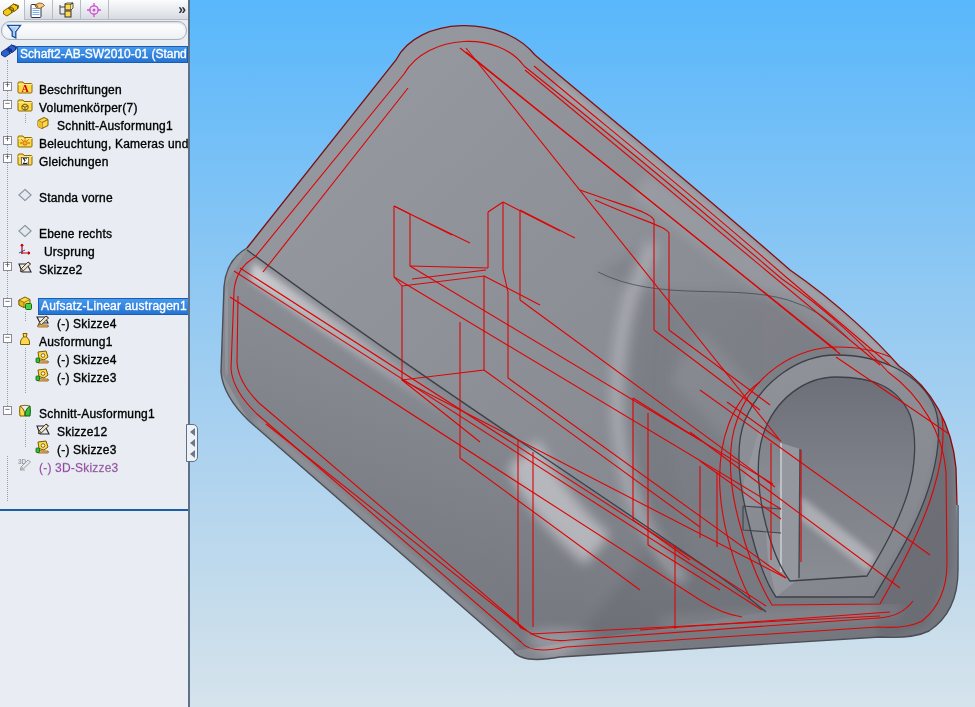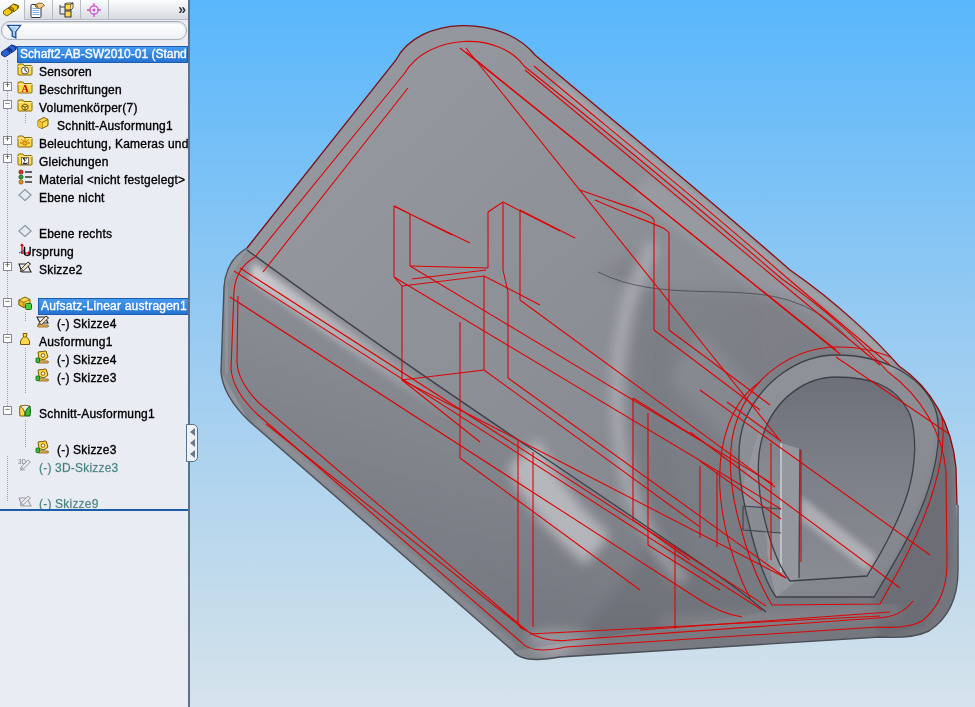--- a/index.html
+++ b/index.html
@@ -17,21 +17,21 @@
   box-shadow:inset 0 1px 2px rgba(120,130,145,0.35); }
 #filterbar .ic { position:absolute; left:4px; top:1px; }
 #tree { position:absolute; left:0; top:0; width:188px; height:510px; }
 .row { position:absolute; left:0; width:188px; height:18px; }
 .exp { position:absolute; top:4px; width:9px; height:9px; border:1px solid #889; background:#fff;
   font-size:9px; line-height:7px; text-align:center; color:#333; font-family:"Liberation Mono",monospace; }
 .ic { position:absolute; top:1px; width:16px; height:16px; }
 .tw { position:absolute; top:2px; white-space:nowrap; }
 .t { font-size:12px; color:#000; letter-spacing:0.2px; -webkit-text-stroke:0.35px; }
 .selt { background:linear-gradient(#459aef,#2573d2); color:#fff; padding:0 2px 1px 2px; outline:1px solid #1a5cb0; }
-.grayt { color:#0f766e; -webkit-text-stroke:0.35px #9ba1a9; }
+.grayt { color:#a21caf; -webkit-text-stroke:0.35px #9ba1a9; }
 #splitter { position:absolute; left:0; top:509px; width:188px; height:2px; background:#1c5da8; }
 #handle { position:absolute; left:186px; top:424px; width:12px; height:38px; background:#eef1f5;
   border:1px solid #5d7188; border-radius:0 5px 5px 0; z-index:6; }
 #handle div { width:0; height:0; border-top:4px solid transparent; border-bottom:4px solid transparent;
   border-right:5px solid #6a7a8c; margin:3px 0 0 3px; }
 .treeline { position:absolute; border-left:1px dotted #98a0a8; width:0; }
 </style></head>
 <body>
 <div id="app">
 <div id="vpwrap"><svg id="vp" width="785" height="707" viewBox="190 0 785 707" preserveAspectRatio="none">
@@ -213,29 +213,20 @@
               <g stroke="#15297f" stroke-width="0.9" stroke-linejoin="round">
 <path d="M0.5 9 L5 6 L8.5 8 L8.5 11 L4 14 L0.5 12 Z" fill="#2862cf"></path>
 <path d="M5 6 L8.5 8 L8.5 11 L12 8.5 L12 6 L8 4.5 Z" fill="#86b4f2"></path>
 <path d="M7 4.5 L10.5 2 L14.5 4 L14.5 7 L11 9.5 L7 7.5 Z" fill="#2862cf"></path>
 <path d="M10.5 2 L14.5 4 L14.5 7 L15.5 5.5 L15.5 3.5 Z" fill="#a8c9f5"></path>
 <path d="M7 4.5 L10.5 6.5 L10.5 9 L7 7.5 Z" fill="#123a9e"></path>
 </g>
             </svg></span>
           <span class="tw" style="left:18px"><span class="t selt" style="display:inline-block; width:169px;letter-spacing:0;">Schaft2-AB-SW2010-01  (Standa</span></span>
         </div>
-<div class="row" style="top:60px">
-          <span class="ic" style="left:17px"><svg width="16" height="16" viewBox="0 0 16 16">
-              <path d="M1 4 Q1 3 2 3 L6 3 L7 4.5 L14 4.5 Q15 4.5 15 5.5 L15 13 Q15 14 14 14 L2 14 Q1 14 1 13 Z" fill="#ffd84d" stroke="#8a6d00" stroke-width="1"></path>
-<path d="M1 6 L15 6 L15 5 L1 5 Z" fill="#ffef9e" opacity="0.8"></path>
-              <circle cx="8" cy="9.5" r="3.6" fill="#f3f6fa" stroke="#555" stroke-width="1"></circle>
-              <path d="M8 9.5 L8 6.8 M8 9.5 L10 10.5" stroke="#333" stroke-width="1"></path>
-            </svg></span>
-          <span class="tw" style="left:39px"><span class="t">Sensoren</span></span>
-        </div>
 <div class="row" style="top:78px">
           <span class="exp" style="left:3px">+</span>
           <span class="ic" style="left:17px"><svg width="16" height="16" viewBox="0 0 16 16">
               <path d="M1 4 Q1 3 2 3 L6 3 L7 4.5 L14 4.5 Q15 4.5 15 5.5 L15 13 Q15 14 14 14 L2 14 Q1 14 1 13 Z" fill="#ffd84d" stroke="#8a6d00" stroke-width="1"></path>
 <path d="M1 6 L15 6 L15 5 L1 5 Z" fill="#ffef9e" opacity="0.8"></path>
               <text x="8" y="13" font-family="Liberation Serif" font-size="10" font-weight="bold" fill="#c00" text-anchor="middle">A</text>
             </svg></span>
           <span class="tw" style="left:39px"><span class="t">Beschriftungen</span></span>
         </div>
 <div class="row" style="top:96px">
@@ -271,54 +262,43 @@
 <div class="row" style="top:150px">
           <span class="exp" style="left:3px">+</span>
           <span class="ic" style="left:17px"><svg width="16" height="16" viewBox="0 0 16 16">
               <path d="M1 4 Q1 3 2 3 L6 3 L7 4.5 L14 4.5 Q15 4.5 15 5.5 L15 13 Q15 14 14 14 L2 14 Q1 14 1 13 Z" fill="#ffd84d" stroke="#8a6d00" stroke-width="1"></path>
 <path d="M1 6 L15 6 L15 5 L1 5 Z" fill="#ffef9e" opacity="0.8"></path>
               <rect x="4.5" y="6.5" width="7" height="7" fill="#fff" stroke="#555" stroke-width="0.8"></rect>
               <text x="8" y="12.6" font-family="Liberation Serif" font-size="8" font-weight="bold" fill="#222" text-anchor="middle">Σ</text>
             </svg></span>
           <span class="tw" style="left:39px"><span class="t">Gleichungen</span></span>
         </div>
-<div class="row" style="top:168px">
-          <span class="ic" style="left:17px"><svg width="16" height="16" viewBox="0 0 16 16">
-              <circle cx="4" cy="3" r="2.1" fill="#e03020" stroke="#801000" stroke-width="0.7"></circle>
-<circle cx="4" cy="8" r="2.1" fill="#30a030" stroke="#104010" stroke-width="0.7"></circle>
-<circle cx="4" cy="13" r="2.1" fill="#e09020" stroke="#805000" stroke-width="0.7"></circle>
-<g stroke="#333" stroke-width="1.4">
-                <path d="M8 3 L15 3 M8 8 L15 8 M8 13 L15 13"></path>
-              </g>
-            </svg></span>
-          <span class="tw" style="left:39px"><span class="t">Material &lt;nicht festgelegt&gt;</span></span>
-        </div>
 <div class="row" style="top:186px">
           <span class="ic" style="left:17px"><svg width="16" height="16" viewBox="0 0 16 16">
               <path d="M8 2.5 L14 8 L8 13.5 L2 8 Z" fill="none" stroke="#7a8894" stroke-width="1.2"></path>
               <path d="M8 2.5 L14 8 L8 13.5 L2 8 Z" fill="#dfe6ec" opacity="0.35"></path>
             </svg></span>
-          <span class="tw" style="left:39px"><span class="t">Ebene nicht</span></span>
+          <span class="tw" style="left:39px"><span class="t">Standa vorne</span></span>
         </div>
 <div class="row" style="top:222px">
           <span class="ic" style="left:17px"><svg width="16" height="16" viewBox="0 0 16 16">
               <path d="M8 2.5 L14 8 L8 13.5 L2 8 Z" fill="none" stroke="#7a8894" stroke-width="1.2"></path>
               <path d="M8 2.5 L14 8 L8 13.5 L2 8 Z" fill="#dfe6ec" opacity="0.35"></path>
             </svg></span>
           <span class="tw" style="left:39px"><span class="t">Ebene rechts</span></span>
         </div>
 <div class="row" style="top:240px">
           <span class="ic" style="left:17px"><svg width="16" height="16" viewBox="0 0 16 16">
               <g stroke="#c00000" stroke-width="1.2" fill="none">
 <path d="M5 13 L5 3 M5 3 L3.8 5 M5 3 L6.2 5"></path>
 <path d="M4 12 L13 12 M13 12 L11 10.8 M13 12 L11 13.2"></path>
               </g>
 <path d="M2 12 L8 9" stroke="#2050c0" stroke-width="1"></path>
             </svg></span>
-          <span class="tw" style="left:23px"><span class="t">Ursprung</span></span>
+          <span class="tw" style="left:44px"><span class="t">Ursprung</span></span>
         </div>
 <div class="row" style="top:258px">
           <span class="exp" style="left:3px">+</span>
           <span class="ic" style="left:17px"><svg width="16" height="16" viewBox="0 0 16 16">
               <path d="M2 5 L10 5 L14 13 L5 13 Z" fill="none" stroke="#222" stroke-width="1.1"></path>
               <path d="M4 10 L11 3 L13.5 5 L6.6 11.6 Z" fill="#f3e0c0" stroke="#333" stroke-width="0.9"></path>
               <path d="M11 3 L13.5 5" stroke="#333" stroke-width="0.9"></path>
               <path d="M4 10 L3.4 12.6 L6.6 11.6" fill="#e8b060" stroke="#333" stroke-width="0.9"></path>
             </svg></span>
           <span class="tw" style="left:39px"><span class="t">Skizze2</span></span>
@@ -371,45 +351,46 @@
         </div>
 <div class="row" style="top:402px">
           <span class="exp" style="left:3px">−</span>
           <span class="ic" style="left:17px"><svg width="16" height="16" viewBox="0 0 16 16">
               <path d="M3 3 Q8 6 8 13 L3 13 Q2.2 8 3 3 Z" fill="#ffd84d" stroke="#7a5c00" stroke-width="1"></path>
 <path d="M13 3 Q8 6 8 13 L13 13 Q13.8 8 13 3 Z" fill="#3cc03c" stroke="#0a600a" stroke-width="1"></path>
 <path d="M3 3 Q8 1.5 13 3" fill="none" stroke="#7a5c00" stroke-width="0.9"></path>
             </svg></span>
           <span class="tw" style="left:39px"><span class="t">Schnitt-Ausformung1</span></span>
         </div>
+<div class="row" style="top:420px">
+          <span class="ic" style="left:35px"><svg width="16" height="16" viewBox="0 0 16 16">
+              <path d="M2 5 L10 5 L14 13 L5 13 Z" fill="none" stroke="#222" stroke-width="1.1"></path>
+              <path d="M4 10 L11 3 L13.5 5 L6.6 11.6 Z" fill="#f3e0c0" stroke="#333" stroke-width="0.9"></path>
+              <path d="M11 3 L13.5 5" stroke="#333" stroke-width="0.9"></path>
+              <path d="M4 10 L3.4 12.6 L6.6 11.6" fill="#e8b060" stroke="#333" stroke-width="0.9"></path>
+            </svg></span>
+          <span class="tw" style="left:57px"><span class="t">Skizze12</span></span>
+        </div>
 <div class="row" style="top:438px">
           <span class="ic" style="left:35px"><svg width="16" height="16" viewBox="0 0 16 16">
               <path d="M3 3 L11 2 L13 8 L9 11 L4 9.5 Z" fill="#ffd84d" stroke="#7a5c00" stroke-width="1"></path>
 <circle cx="8" cy="6.5" r="1.8" fill="#fff" stroke="#7a5c00" stroke-width="0.9"></circle>
 <path d="M2 13 Q5 10.5 8 12 L13 12 Q14 13 13 14 L4 14 Q2.5 14 2 13 Z" fill="#f0b860" stroke="#8a5a10" stroke-width="0.8"></path>
 <rect x="1" y="9" width="3.5" height="4.5" rx="0.7" fill="#35c035" stroke="#0a600a" stroke-width="0.8"></rect>
             </svg></span>
           <span class="tw" style="left:57px"><span class="t">(-) Skizze3</span></span>
         </div>
 <div class="row" style="top:456px">
           <span class="ic" style="left:17px"><svg width="16" height="16" viewBox="0 0 16 16">
               <path d="M4 10 L11 3 L13.5 5 L6.6 11.6 Z" fill="#e8e8ea" stroke="#999" stroke-width="0.9"></path>
               <path d="M4 10 L3.4 12.6 L6.6 11.6" fill="#cdd0d4" stroke="#999" stroke-width="0.9"></path>
               <text x="1" y="7" font-family="Liberation Sans" font-size="6.5" font-weight="bold" fill="#9aa0a8">3D</text>
               <path d="M3 13 L8 13" stroke="#9aa0a8" stroke-width="0.9"></path>
             </svg></span>
           <span class="tw" style="left:39px"><span class="t grayt">(-) 3D-Skizze3</span></span>
-        </div>
-<div class="row" style="top:492px">
-          <span class="ic" style="left:17px"><svg width="16" height="16" viewBox="0 0 16 16">
-              <path d="M2 5 L10 5 L14 13 L5 13 Z" fill="none" stroke="#9aa0a8" stroke-width="1.1"></path>
-              <path d="M4 10 L11 3 L13.5 5 L6.6 11.6 Z" fill="#e8e8ea" stroke="#999" stroke-width="0.9"></path>
-              <path d="M4 10 L3.4 12.6 L6.6 11.6" fill="#cdd0d4" stroke="#999" stroke-width="0.9"></path>
-            </svg></span>
-          <span class="tw" style="left:39px"><span class="t grayt">(-) Skizze9</span></span>
         </div>
  </div>
  <div id="splitter"></div>
 </div>
 <div id="pborder"></div>
 <div id="handle">
       <div></div>
       <div></div>
       <div></div>
     </div>

